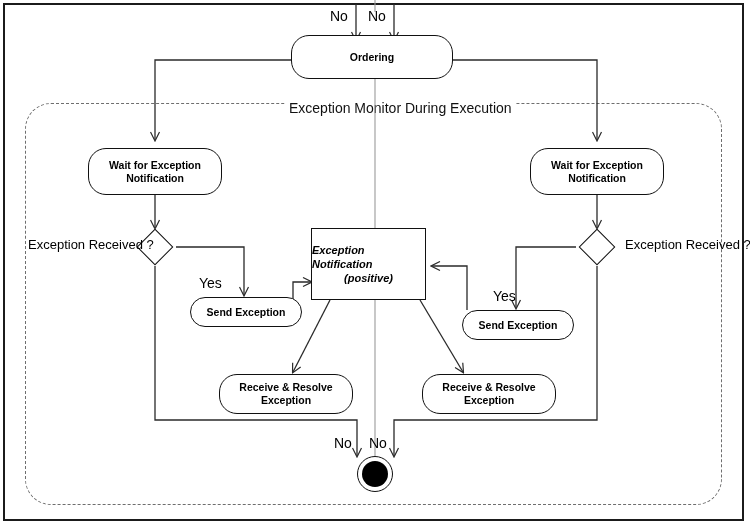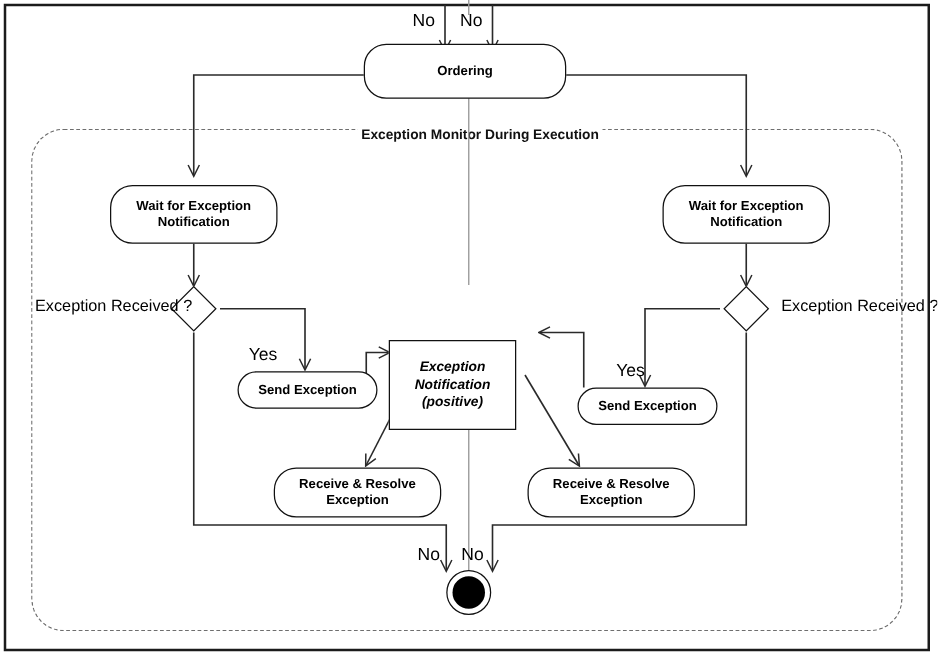--- a/index.html
+++ b/index.html
@@ -31,37 +31,36 @@
     width: 697px;
     height: 402px;
     border: 1px dashed #6e6e6e;
     border-radius: 26px;
     box-sizing: border-box;
   }
   .partition-label {
     position: absolute;
     left: 286px;
     top: 102px;
-    font-size: 11px;
-    font-weight: bold;
+    font-size: 14px;
+    font-weight: normal;
     color: #111111;
     background: #ffffff;
     padding: 0 3px;
     white-space: nowrap;
     line-height: 13px;
   }
   .node {
     position: absolute;
     box-sizing: border-box;
     border: 1.4px solid #111111;
     background: #ffffff;
     display: flex;
     align-items: center;
     justify-content: center;
-    text-align: center;
     font-size: 10.5px;
     font-weight: bold;
     color: #000000;
     line-height: 13px;
     border-radius: 18px;
   }
   .node.signal {
     border-radius: 0;
     border: 1.6px solid #111111;
     font-style: italic;
@@ -193,21 +192,21 @@
     <span>Wait for Exception</span>
     <span>Notification</span>
   </div>
 
   <div class="diamond" style="left:142px; top:234px;"></div>
   <div class="diamond" style="left:584px; top:234px;"></div>
 
   <div class="edge-label cond" style="left:28px; top:239px;">Exception Received ?</div>
   <div class="edge-label cond" style="left:625px; top:239px;">Exception Received ?</div>
 
-  <div class="node signal" style="left:311px; top:228px; width:102px; height:72px; flex-direction:column;margin-top:44px;">
+  <div class="node signal" style="left:311px; top:228px; width:115px; height:72px; flex-direction:column;">
     <span>Exception Notification</span>
     <span>(positive)</span>
   </div>
 
   <div class="node" style="left:190px; top:297px; width:112px; height:30px;">
     <span>Send Exception</span>
   </div>
 
   <div class="node" style="left:462px; top:310px; width:112px; height:30px;">
     <span>Send Exception</span>

